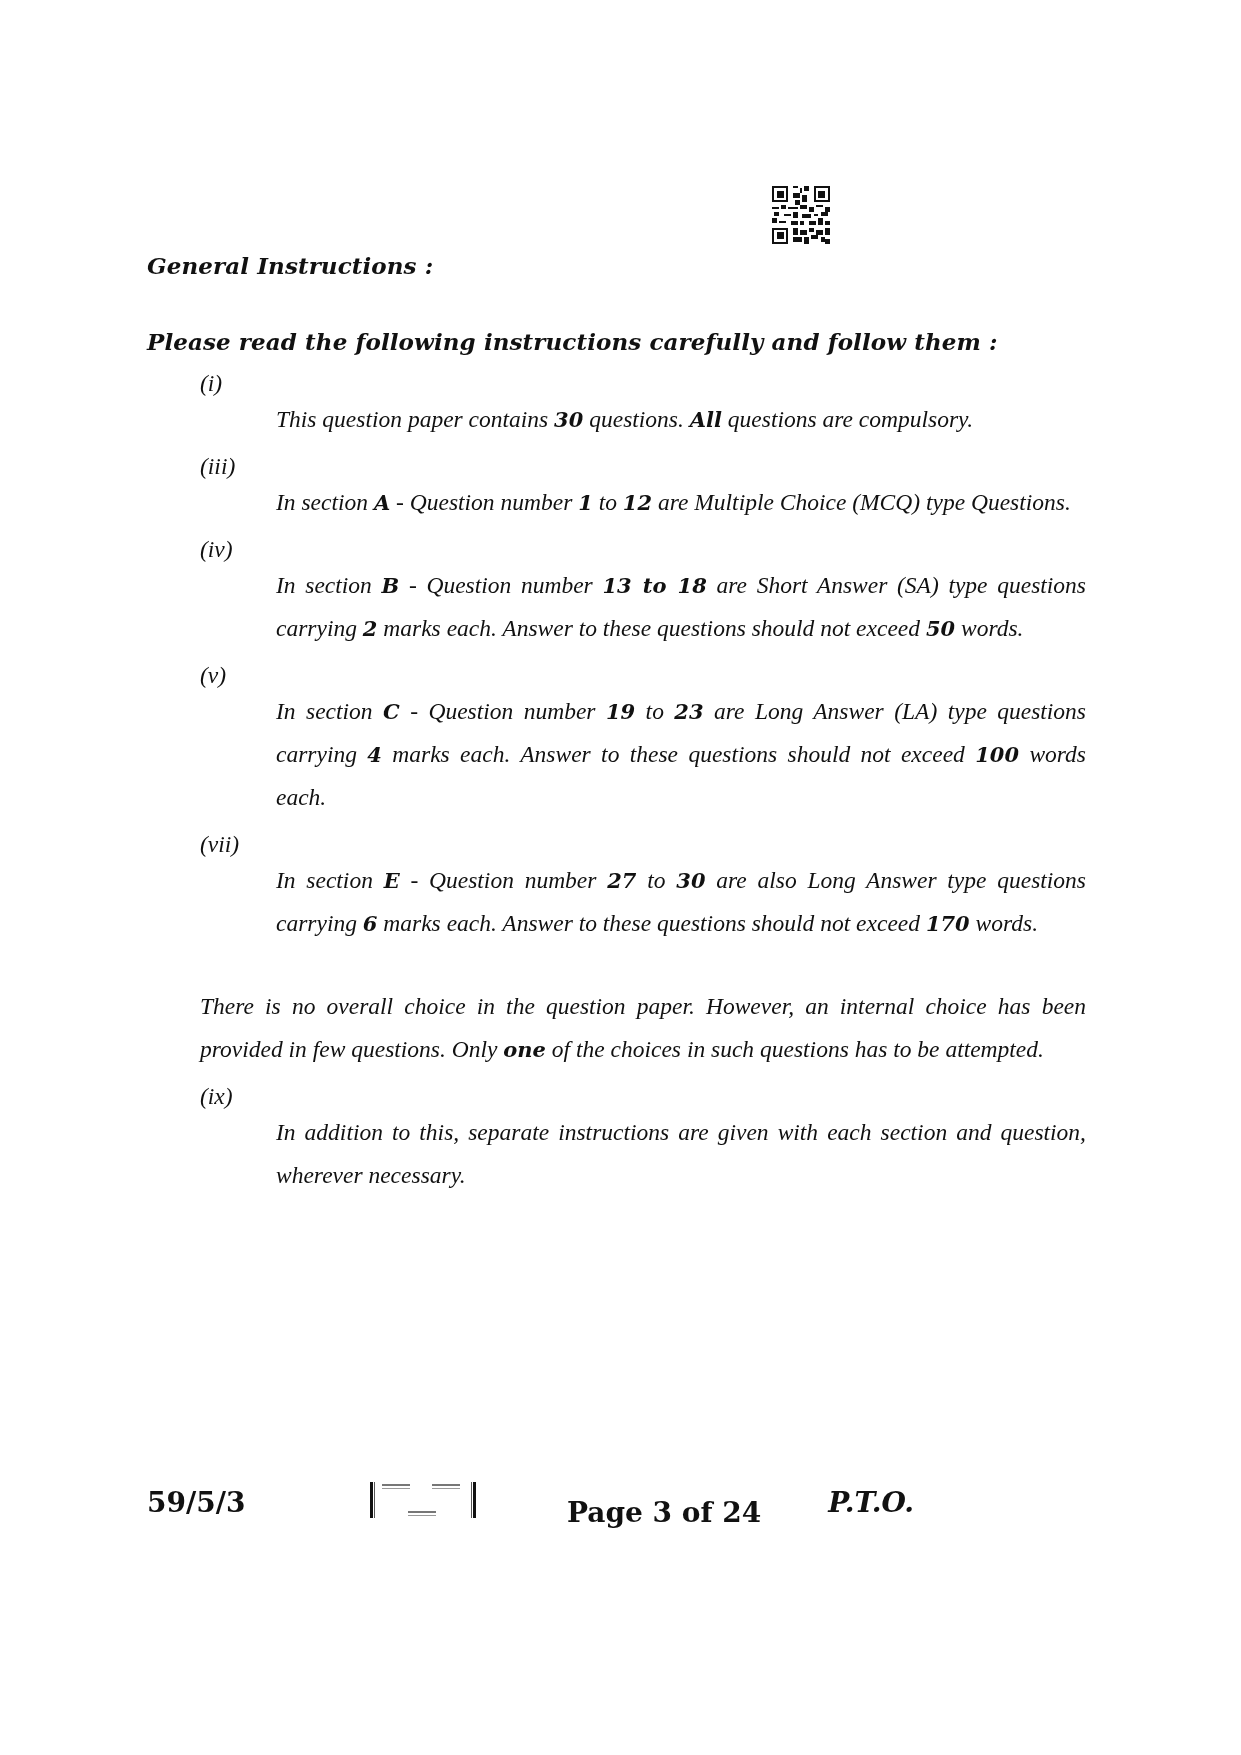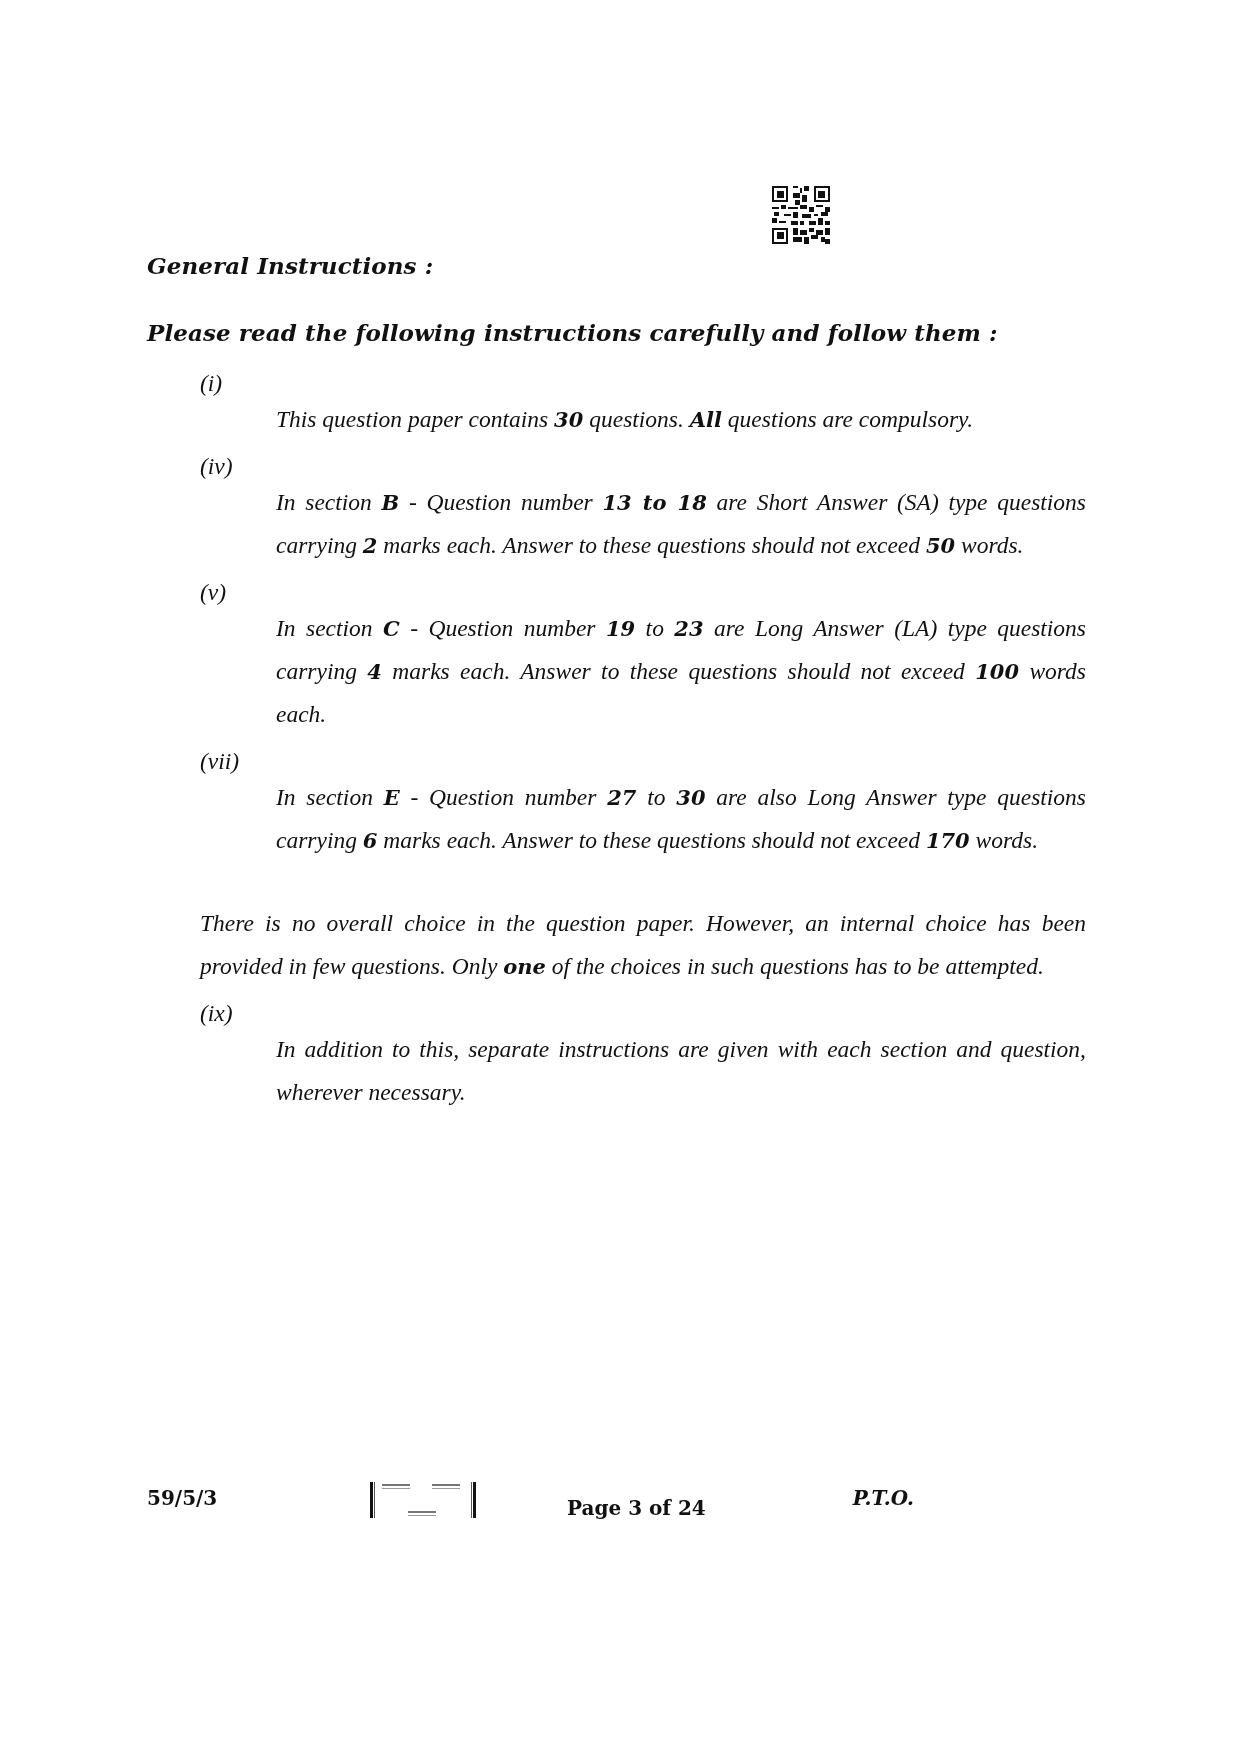--- a/index.html
+++ b/index.html
@@ -10,33 +10,33 @@
     }
     .qr {
       position: absolute; left: 772px; top: 186px; width: 58px; height: 58px;
     }
     .qr svg { width: 100%; height: 100%; display: block; }
     .heading {
       position: absolute; left: 147px;
       font-style: italic; font-weight: bold; font-size: 23px; letter-spacing: 0.1px;
     }
     .h1 { top: 252px; }
-    .h2 { top: 319px; }
+    .h2 { top: 328px; }
     .list {
       position: absolute; left: 200px; top: 362px; width: 886px;
       font-family: "Liberation Serif", "DejaVu Serif", serif;
       font-style: italic; font-size: 23.5px; line-height: 43px;
     }
     .item { display: flex; margin-bottom: 4px; }
     .num { width: 76px; flex: 0 0 76px; }
     .txt { flex: 1; text-align: justify; margin-top: 36px; }
     .txt b { font-family: "DejaVu Serif", serif; font-weight: bold; font-size: 21px; }
     .footer {
       position: absolute; top: 1480px; left: 0; width: 1055px; height: 40px;
-      font-family: "DejaVu Serif", serif; font-weight: bold; font-size: 20px;
+      font-family: "DejaVu Serif", serif; font-weight: bold; font-size: 28px;
     }
     .code { position: absolute; left: 147px; top: 6px; }
     .barcode { position: absolute; left: 370px; top: 2px; width: 106px; height: 36px; }
     .barcode svg { width: 100%; height: 100%; display: block; }
     .pageno { position: absolute; left: 567px; top: 16px; }
     .pto { position: absolute; right: 141px; top: 6px; font-style: italic; }
   </style>
 </head>
 <body>
 
@@ -95,20 +95,24 @@
 
 <div class="heading h1">General Instructions :</div>
 <div class="heading h2">Please read the following instructions carefully and follow them :</div>
 
 <div class="list" id="instruction-list">
     <div class="item">
       <div class="num">(i)</div>
       <div class="txt"><span>This question paper contains </span><b>30</b><span> questions. </span><b>All</b><span> questions are compulsory.</span></div>
     </div>
     <div class="item">
+      <div class="num">(iii)</div>
+      <div class="txt"><span>In section </span><b>A</b><span> - Question number </span><b>1</b><span> to </span><b>12</b><span> are Multiple Choice (MCQ) type Questions.</span></div>
+    </div>
+    <div class="item">
       <div class="num">(iv)</div>
       <div class="txt"><span>In section </span><b>B</b><span> - Question number </span><b>13 to 18</b><span> are Short Answer (SA) type questions carrying </span><b>2</b><span> marks each. Answer to these questions should not exceed </span><b>50</b><span> words.</span></div>
     </div>
     <div class="item">
       <div class="num">(v)</div>
       <div class="txt"><span>In section </span><b>C</b><span> - Question number </span><b>19</b><span> to </span><b>23</b><span> are Long Answer (LA) type questions carrying </span><b>4</b><span> marks each. Answer to these questions should not exceed </span><b>100</b><span> words each.</span></div>
     </div>
     <div class="item">
       <div class="num">(vii)</div>
       <div class="txt"><span>In section </span><b>E</b><span> - Question number </span><b>27</b><span> to </span><b>30</b><span> are also Long Answer type questions carrying </span><b>6</b><span> marks each. Answer to these questions should not exceed </span><b>170</b><span> words.</span></div>

